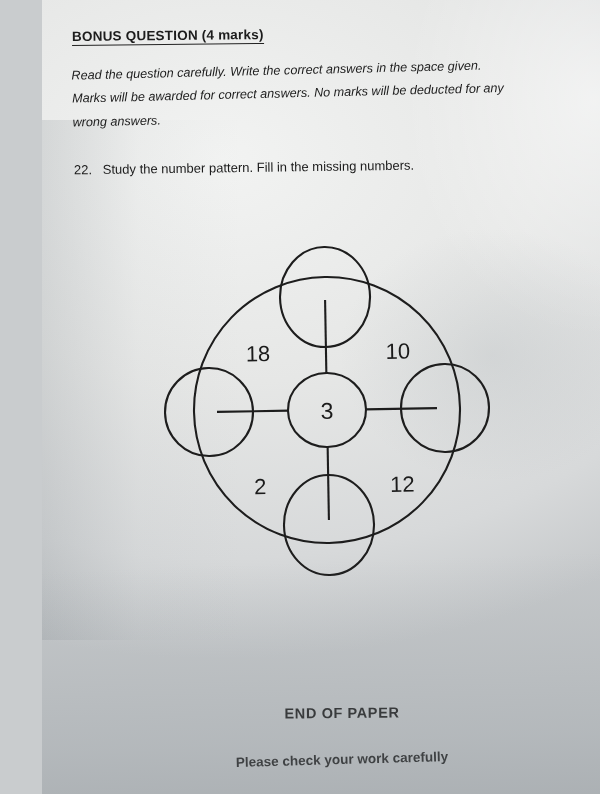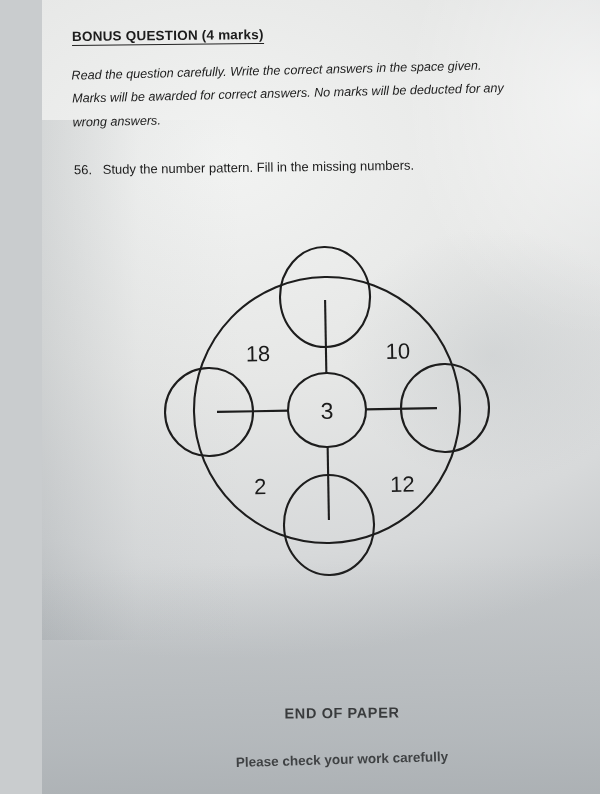--- a/index.html
+++ b/index.html
@@ -150,21 +150,21 @@
 
     <div class="heading">BONUS QUESTION (4 marks)</div>
 
     <div class="instructions">
       <span class="l1">Read the question carefully. Write the correct answers in the space given.</span>
       <span class="l2">Marks will be awarded for correct answers. No marks will be deducted for any</span>
       <span class="l3">wrong answers.</span>
     </div>
 
     <div class="question">
-      <span class="q-num">56.</span>
+      <span class="q-num">22.</span>
       <span>Study the number pattern. Fill in the missing numbers.</span>
     </div>
 
     <div class="figure">
       <svg width="380" height="370" viewBox="0 0 380 370" xmlns="http://www.w3.org/2000/svg">
         <g fill="none" stroke="#1d1d1d" stroke-width="2.1">
 
           <circle cx="190" cy="185" r="133"></circle>
 
           <line x1="190" y1="75" x2="190" y2="148"></line>

